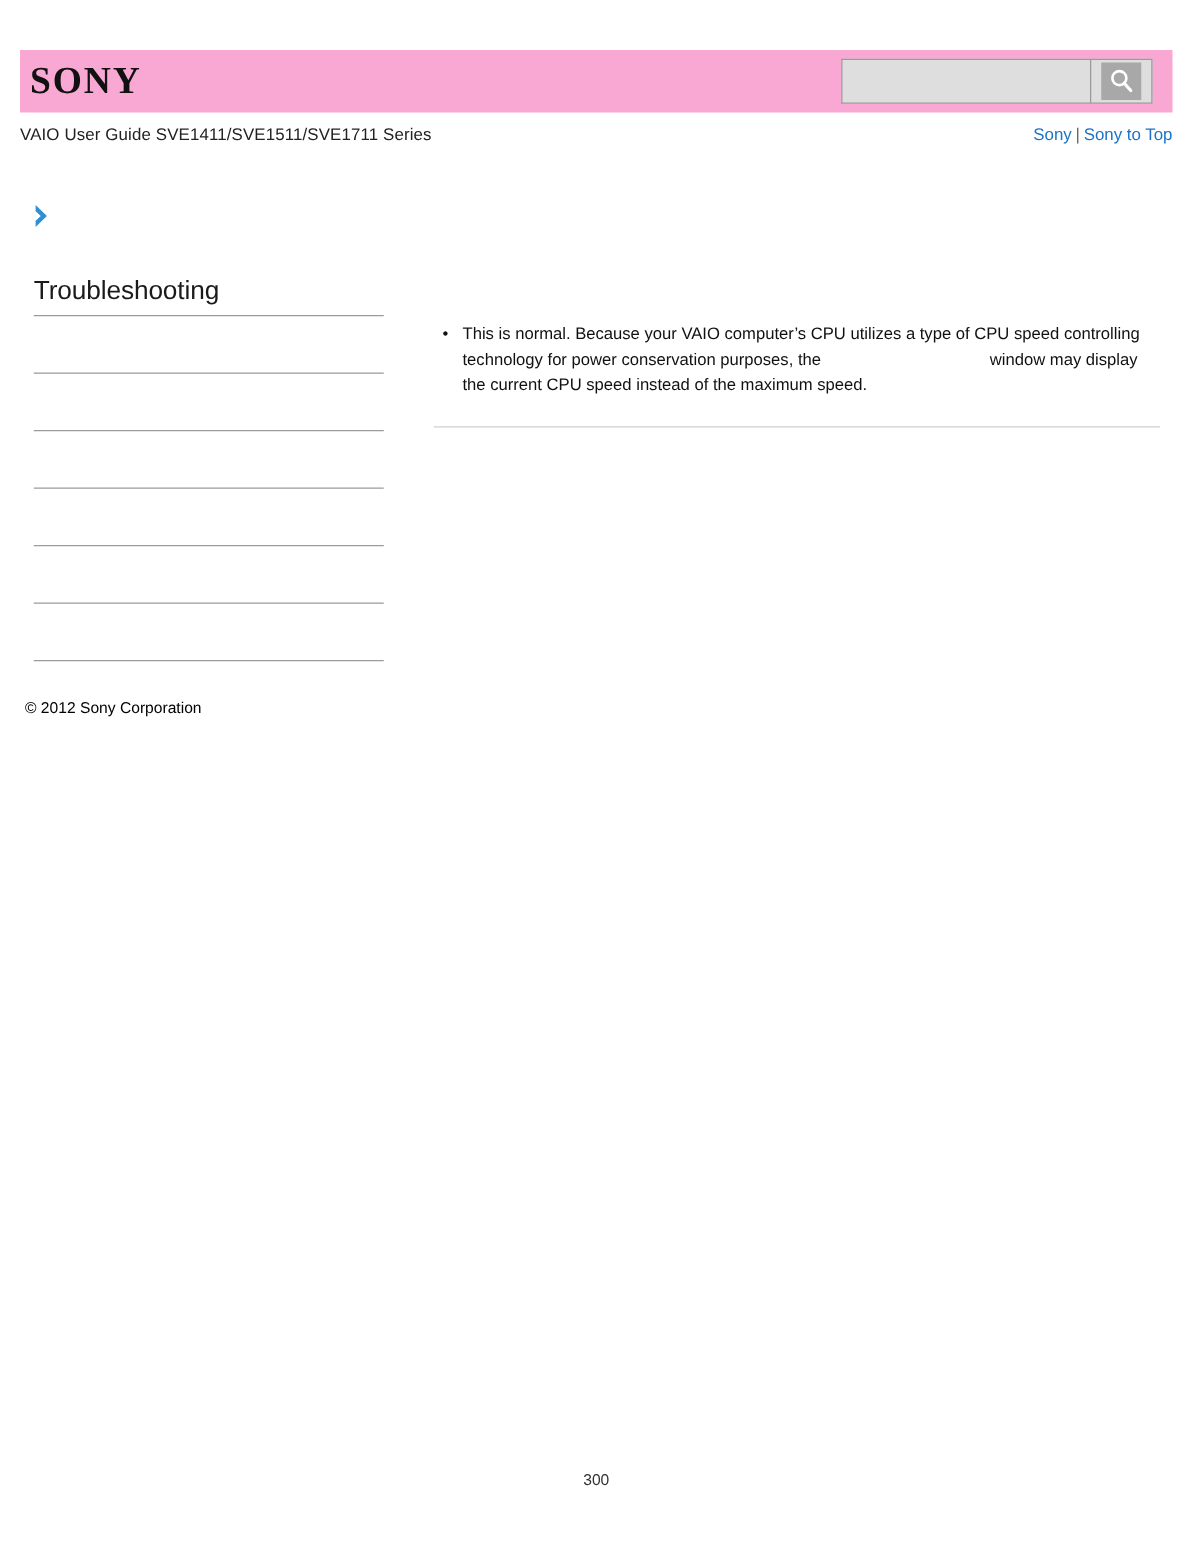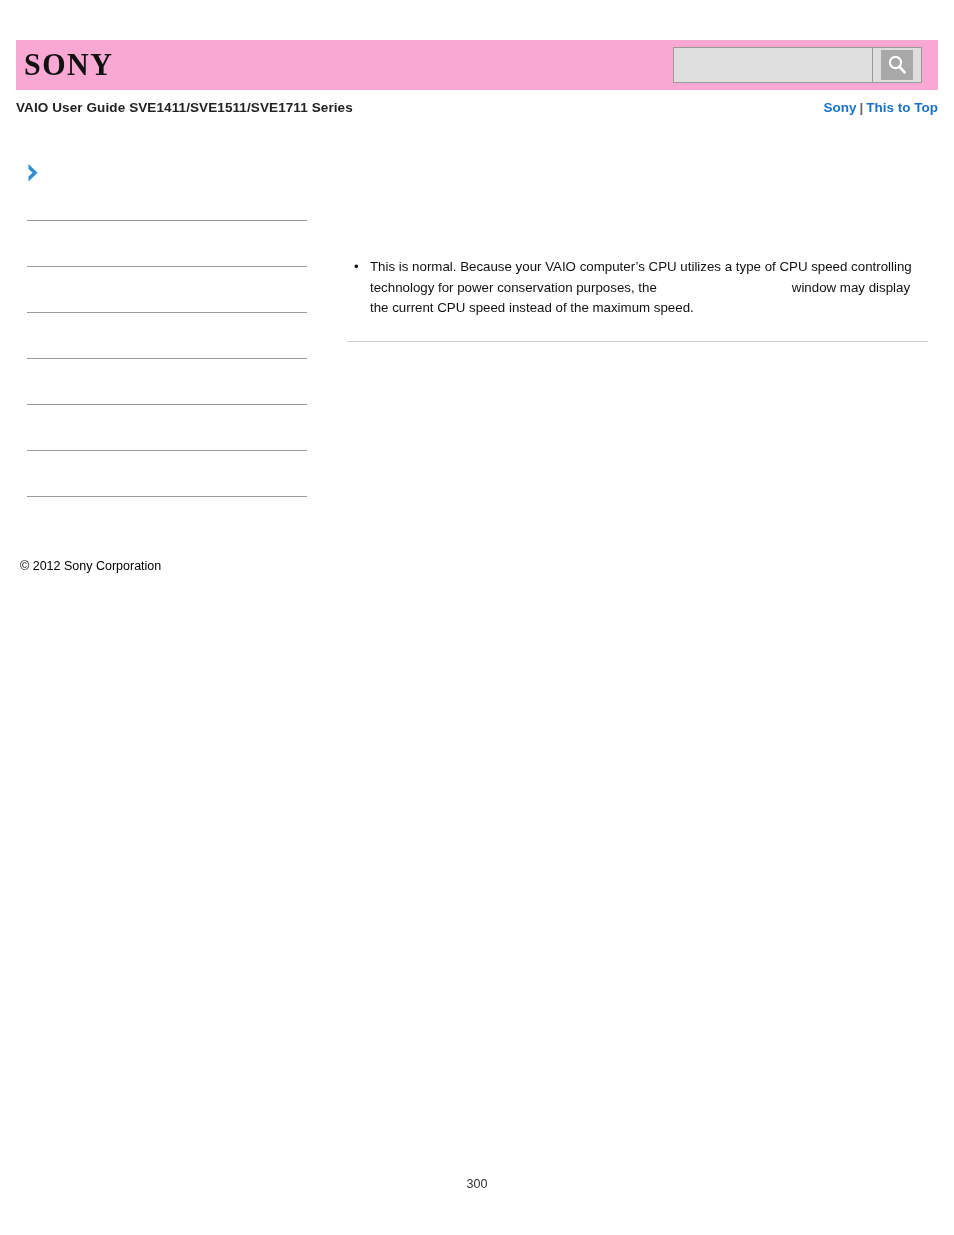--- a/index.html
+++ b/index.html
@@ -80,21 +80,20 @@
 
   
   .sub-header {
     position: absolute;
     left: 16px;
     top: 100px;
     width: 922px;
     display: flex;
     align-items: baseline;
     justify-content: space-between;
-    font-weight: bold;
   }
   .guide-title {
     font-size: 13.5px;
     color: #222222;
     letter-spacing: 0.1px;
   }
   .nav-links {
     font-size: 13.5px;
     white-space: nowrap;
   }
@@ -220,31 +219,32 @@
           <line x1="13.4" y1="12.6" x2="18.6" y2="18.4" stroke="#ffffff" stroke-width="2.6" stroke-linecap="round"></line>
         </svg>
       </span>
     </button>
   </div>
 </div>
 
 <div class="sub-header">
   <div class="guide-title">VAIO User Guide SVE1411/SVE1511/SVE1711 Series</div>
   <div class="nav-links">
-    <a href="#">Sony</a><span class="nav-sep">|</span><a href="#">This to Top</a>
+    <a href="#">Sony</a><span class="nav-sep">|</span><a href="#">Sony to Top</a>
   </div>
 </div>
 
 <div class="chevron-wrap">
   <svg width="20" height="24" viewBox="0 0 20 24" aria-hidden="true">
     <path d="M3.5 3 L12.5 11.8 L3.5 20.6 L3.5 15.6 L7.6 11.8 L3.5 8 Z" fill="#2f8fd4"></path>
   </svg>
 </div>
 
 <div class="sidebar">
+  <h1 class="section-title">Troubleshooting</h1>
   <div class="side-rule"></div>
 
   <div class="side-item">
     <span class="side-item-label"></span>
   </div>
   <div class="side-rule"></div>
 
   <div class="side-item">
     <span class="side-item-label"></span>
   </div>

